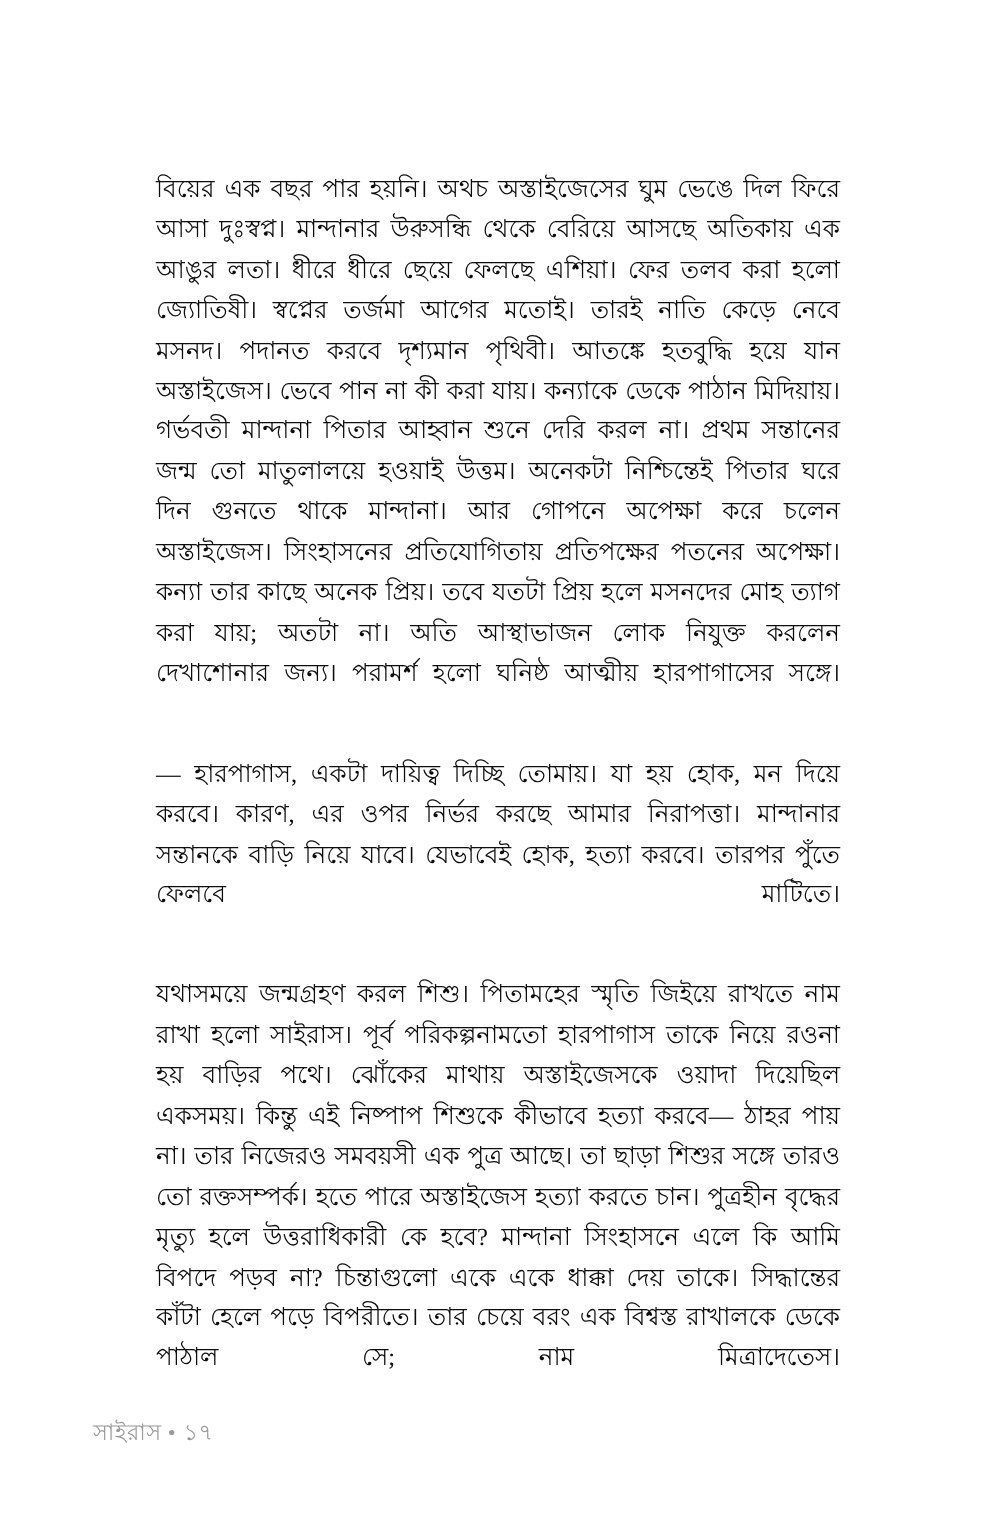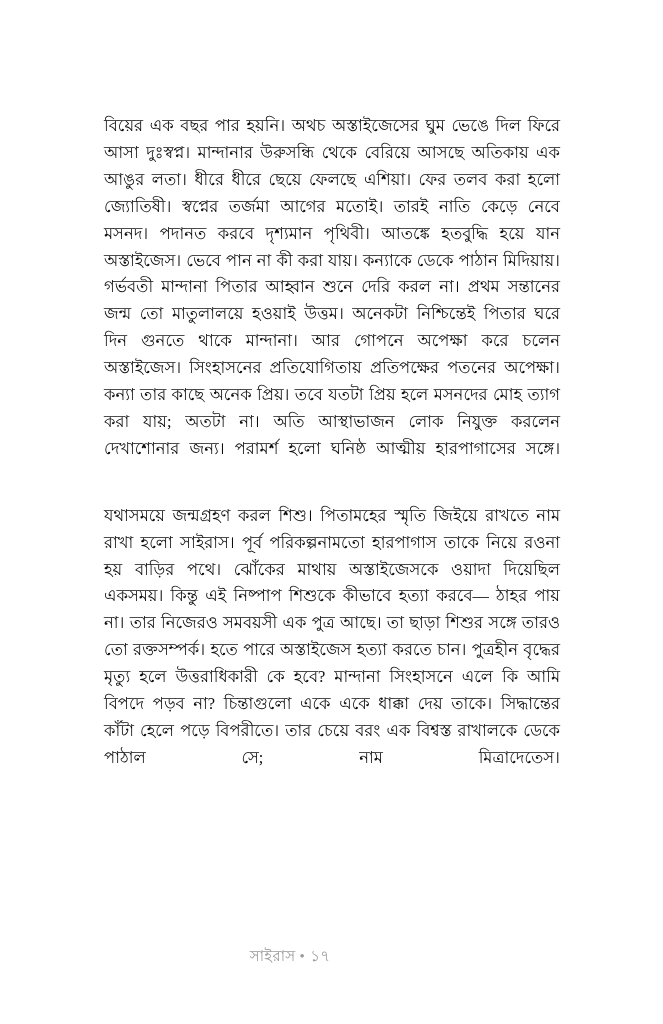--- a/index.html
+++ b/index.html
@@ -47,41 +47,42 @@
     content: "";
     display: inline-block;
     width: 100%;
   }
 
   .footer {
     position: absolute;
     right: 104px;
     bottom: 58px;
     width: 456px;
-    text-align: center;
+    text-align: left;
     font-family: "Liberation Serif", "DejaVu Serif", serif;
     font-size: 15px;
     line-height: 20px;
     color: #9a9a9a;
     letter-spacing: 0.02em;
     white-space: nowrap;
   }
 
   .footer .sep {
     display: inline-block;
     padding: 0 5px 0 4px;
   }
 </style>
 </head>
 <body>
 
 <div class="page">
 
   <div class="text-block">
     <p class="para">বিয়ের এক বছর পার হয়নি। অথচ অস্তাইজেসের ঘুম ভেঙে দিল ফিরে আসা দুঃস্বপ্ন। মান্দানার উরুসন্ধি থেকে বেরিয়ে আসছে অতিকায় এক আঙুর লতা। ধীরে ধীরে ছেয়ে ফেলছে এশিয়া। ফের তলব করা হলো জ্যোতিষী। স্বপ্নের তর্জমা আগের মতোই। তারই নাতি কেড়ে নেবে মসনদ। পদানত করবে দৃশ্যমান পৃথিবী। আতঙ্কে হতবুদ্ধি হয়ে যান অস্তাইজেস। ভেবে পান না কী করা যায়। কন্যাকে ডেকে পাঠান মিদিয়ায়। গর্ভবতী মান্দানা পিতার আহ্বান শুনে দেরি করল না। প্রথম সন্তানের জন্ম তো মাতুলালয়ে হওয়াই উত্তম। অনেকটা নিশ্চিন্তেই পিতার ঘরে দিন গুনতে থাকে মান্দানা। আর গোপনে অপেক্ষা করে চলেন অস্তাইজেস। সিংহাসনের প্রতিযোগিতায় প্রতিপক্ষের পতনের অপেক্ষা। কন্যা তার কাছে অনেক প্রিয়। তবে যতটা প্রিয় হলে মসনদের মোহ ত্যাগ করা যায়; অতটা না। অতি আস্থাভাজন লোক নিযুক্ত করলেন দেখাশোনার জন্য। পরামর্শ হলো ঘনিষ্ঠ আত্মীয় হারপাগাসের সঙ্গে।</p>
+    <p class="para">— হারপাগাস, একটা দায়িত্ব দিচ্ছি তোমায়। যা হয় হোক, মন দিয়ে করবে। কারণ, এর ওপর নির্ভর করছে আমার নিরাপত্তা। মান্দানার সন্তানকে বাড়ি নিয়ে যাবে। যেভাবেই হোক, হত্যা করবে। তারপর পুঁতে ফেলবে মাটিতে।</p>
     <p class="para">যথাসময়ে জন্মগ্রহণ করল শিশু। পিতামহের স্মৃতি জিইয়ে রাখতে নাম রাখা হলো সাইরাস। পূর্ব পরিকল্পনামতো হারপাগাস তাকে নিয়ে রওনা হয় বাড়ির পথে। ঝোঁকের মাথায় অস্তাইজেসকে ওয়াদা দিয়েছিল একসময়। কিন্তু এই নিষ্পাপ শিশুকে কীভাবে হত্যা করবে— ঠাহর পায় না। তার নিজেরও সমবয়সী এক পুত্র আছে। তা ছাড়া শিশুর সঙ্গে তারও তো রক্তসম্পর্ক। হতে পারে অস্তাইজেস হত্যা করতে চান। পুত্রহীন বৃদ্ধের মৃত্যু হলে উত্তরাধিকারী কে হবে? মান্দানা সিংহাসনে এলে কি আমি বিপদে পড়ব না? চিন্তাগুলো একে একে ধাক্কা দেয় তাকে। সিদ্ধান্তের কাঁটা হেলে পড়ে বিপরীতে। তার চেয়ে বরং এক বিশ্বস্ত রাখালকে ডেকে পাঠাল সে; নাম মিত্রাদেতেস।</p>
   </div>
 
   <div class="footer">
     <span>সাইরাস</span><span class="sep">•</span><span>১৭</span>
   </div>
 
 </div>
 
 </body></html>

